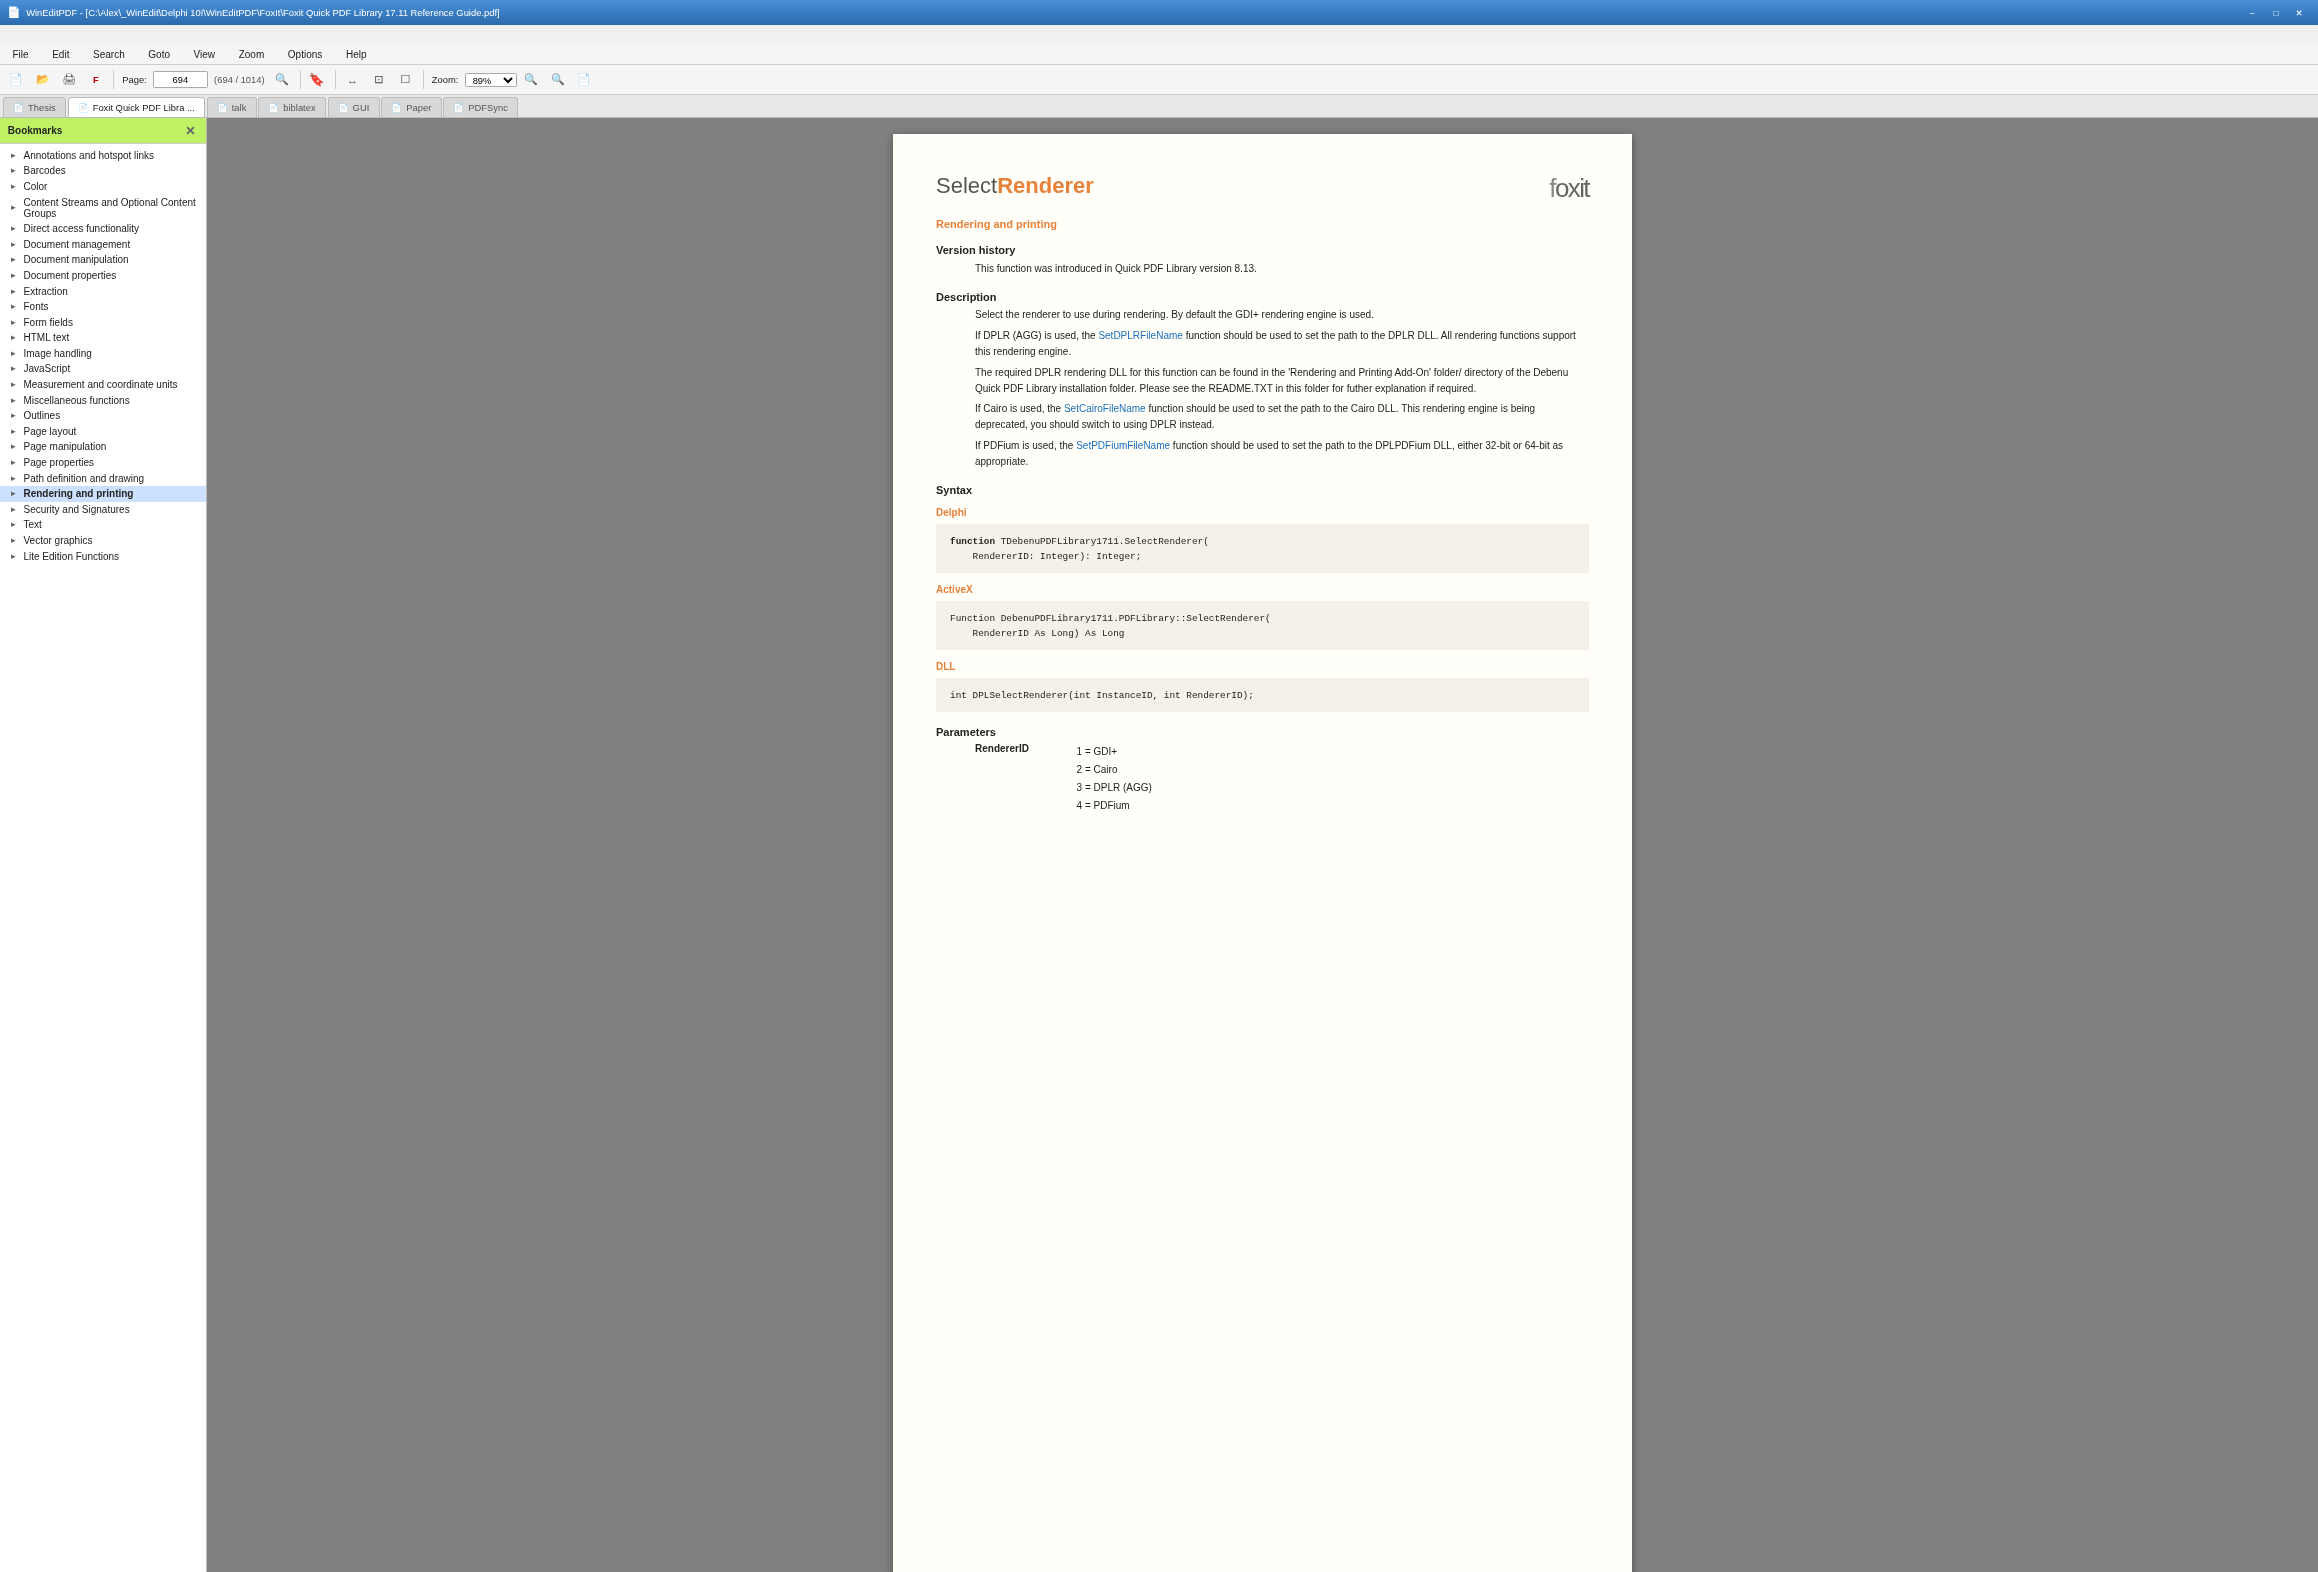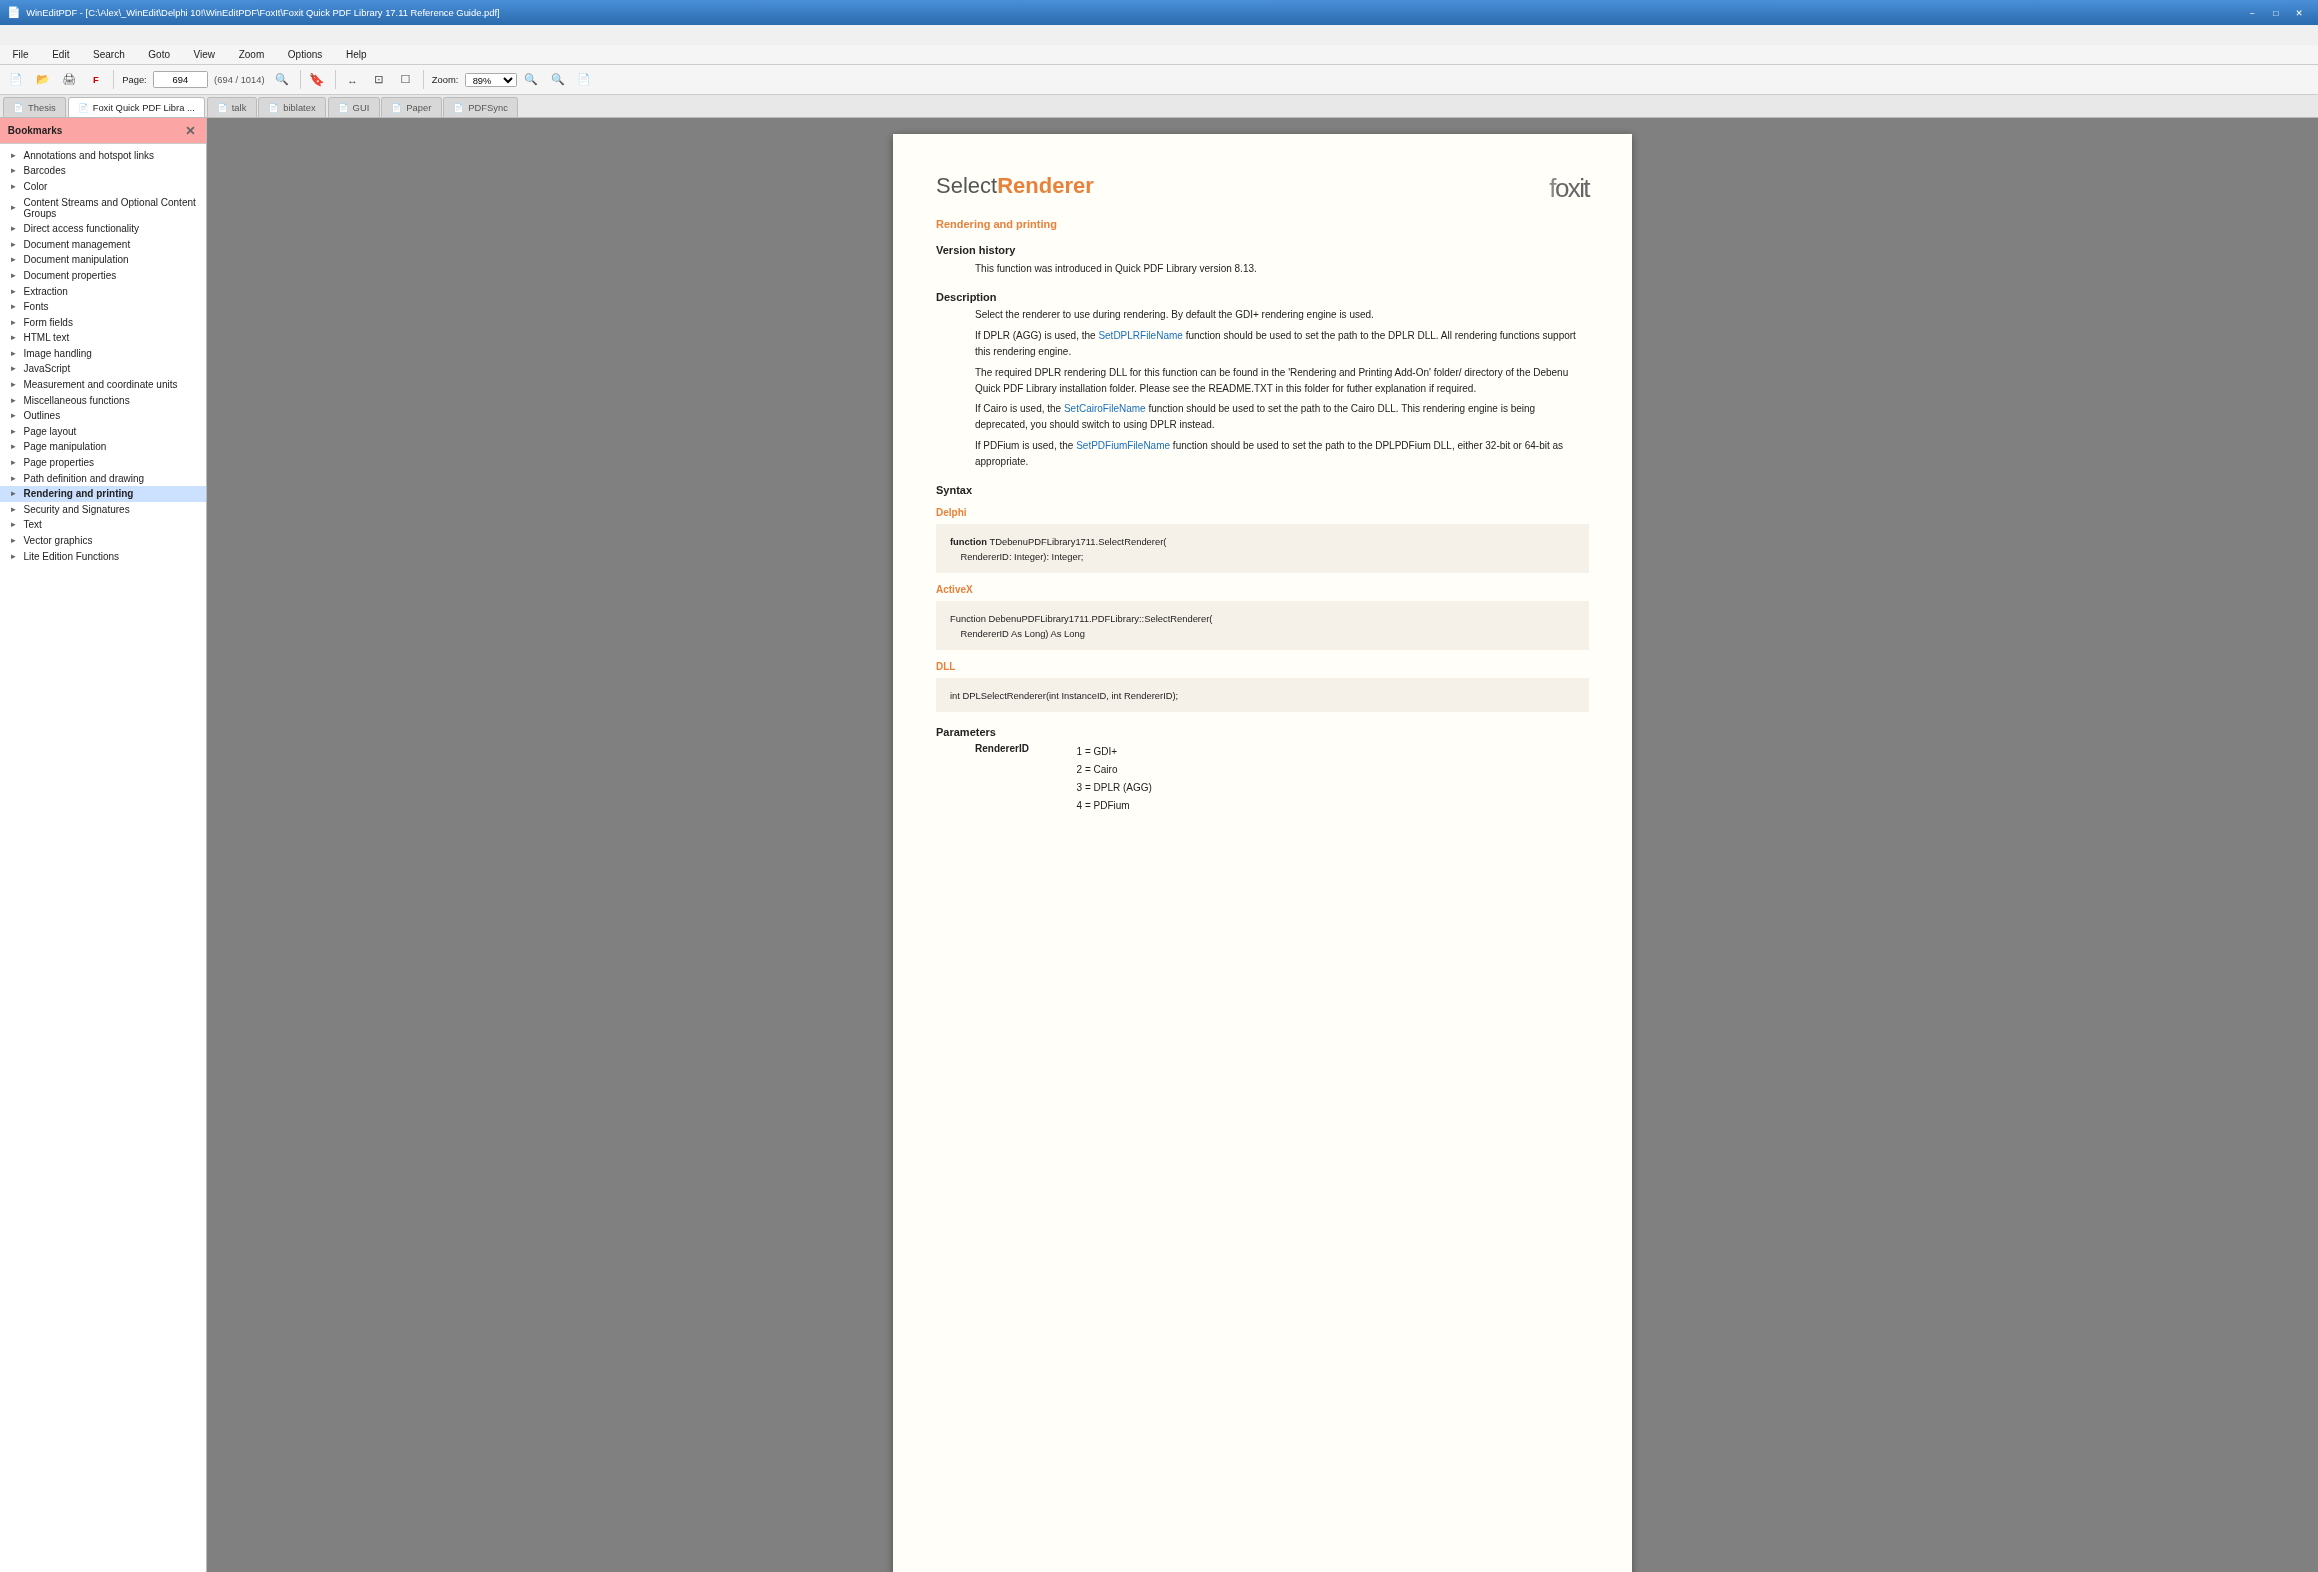--- a/index.html
+++ b/index.html
@@ -102,21 +102,21 @@
       width: 207px;
       min-width: 207px;
       background: white;
       border-right: 0.8px solid #bbb;
       display: flex;
       flex-direction: column;
       overflow: hidden;
     }
     #sidebar-header {
       padding: 4.7px 7.8px;
-      background: #fca5a5;
+      background: #bef264;
       border-bottom: 0.8px solid #ccc;
       display: flex;
       align-items: center;
       justify-content: space-between;
       font-weight: 600;
       font-size: 10px;
       text-align: right;
     }
     #sidebar-close {
       cursor: pointer; font-size: 12.5px; color: #666;
@@ -191,21 +191,21 @@
     }
 
     .indent { padding-left: 39px; }
 
     .link-text { color: #1a6fbf; text-decoration: none; cursor: pointer; }
 
     .code-block {
       background: #f5f0e8;
       border-left: none;
       padding: 9.4px 14px;
-      font-family: Liberation Sans, sans-serif;
+      font-family: Liberation Mono, monospace;
       font-size: 9.4px;
       margin: 6.2px 0 9.4px 0;
       color: #222;
       line-height: 1.6;
     }
     .kw { font-weight: bold; }
 
     .syntax-heading {
       font-weight: bold;
       font-size: 11px;

